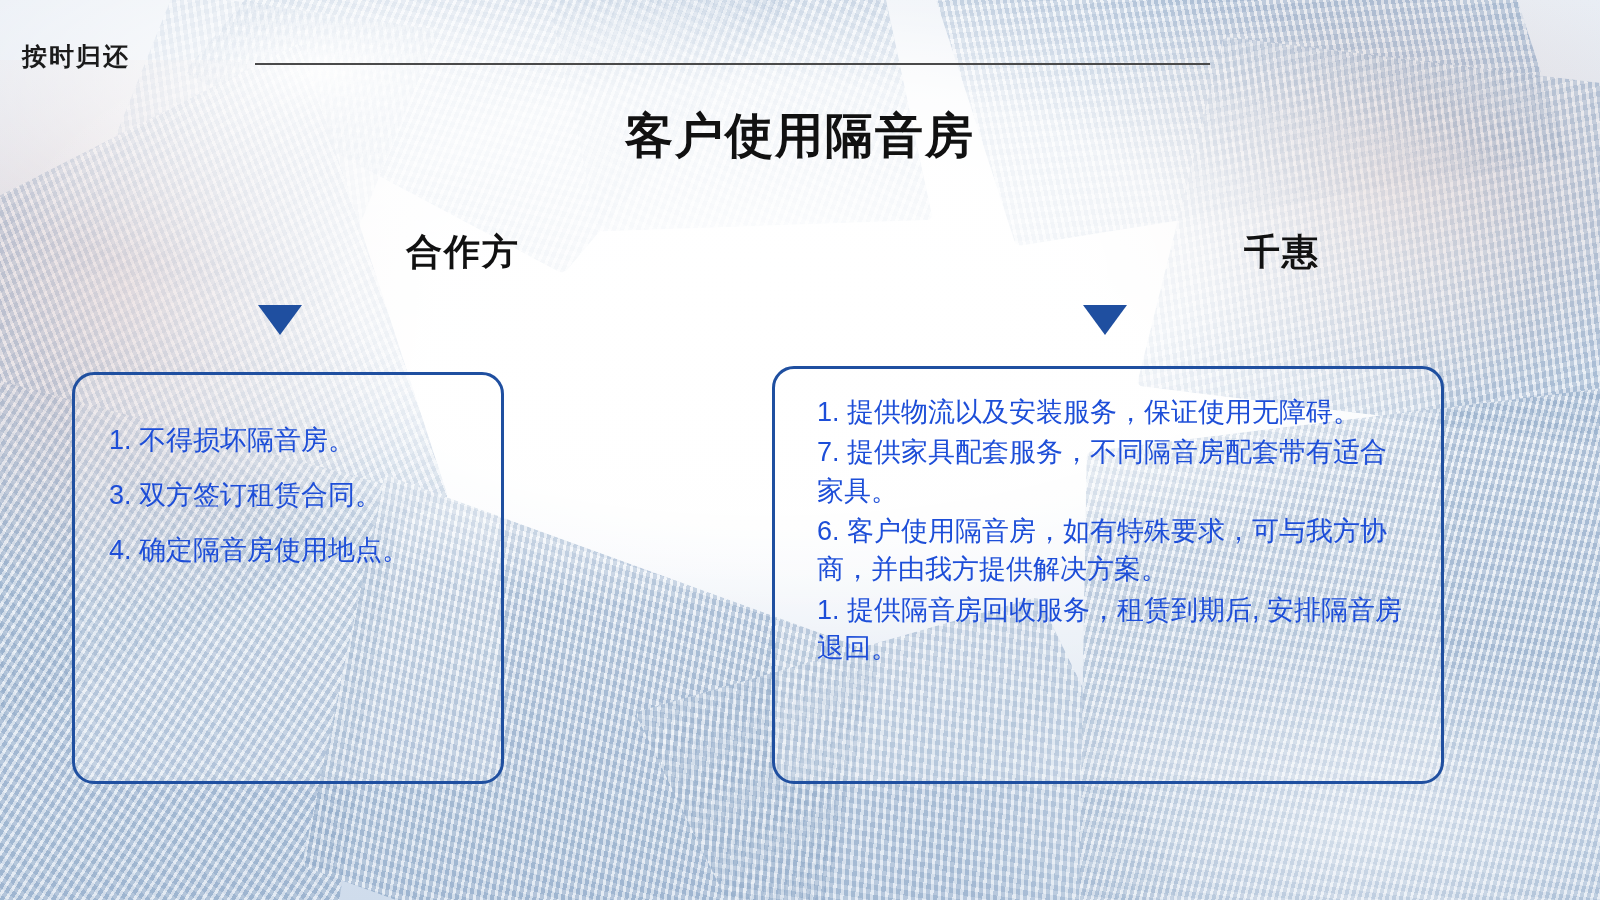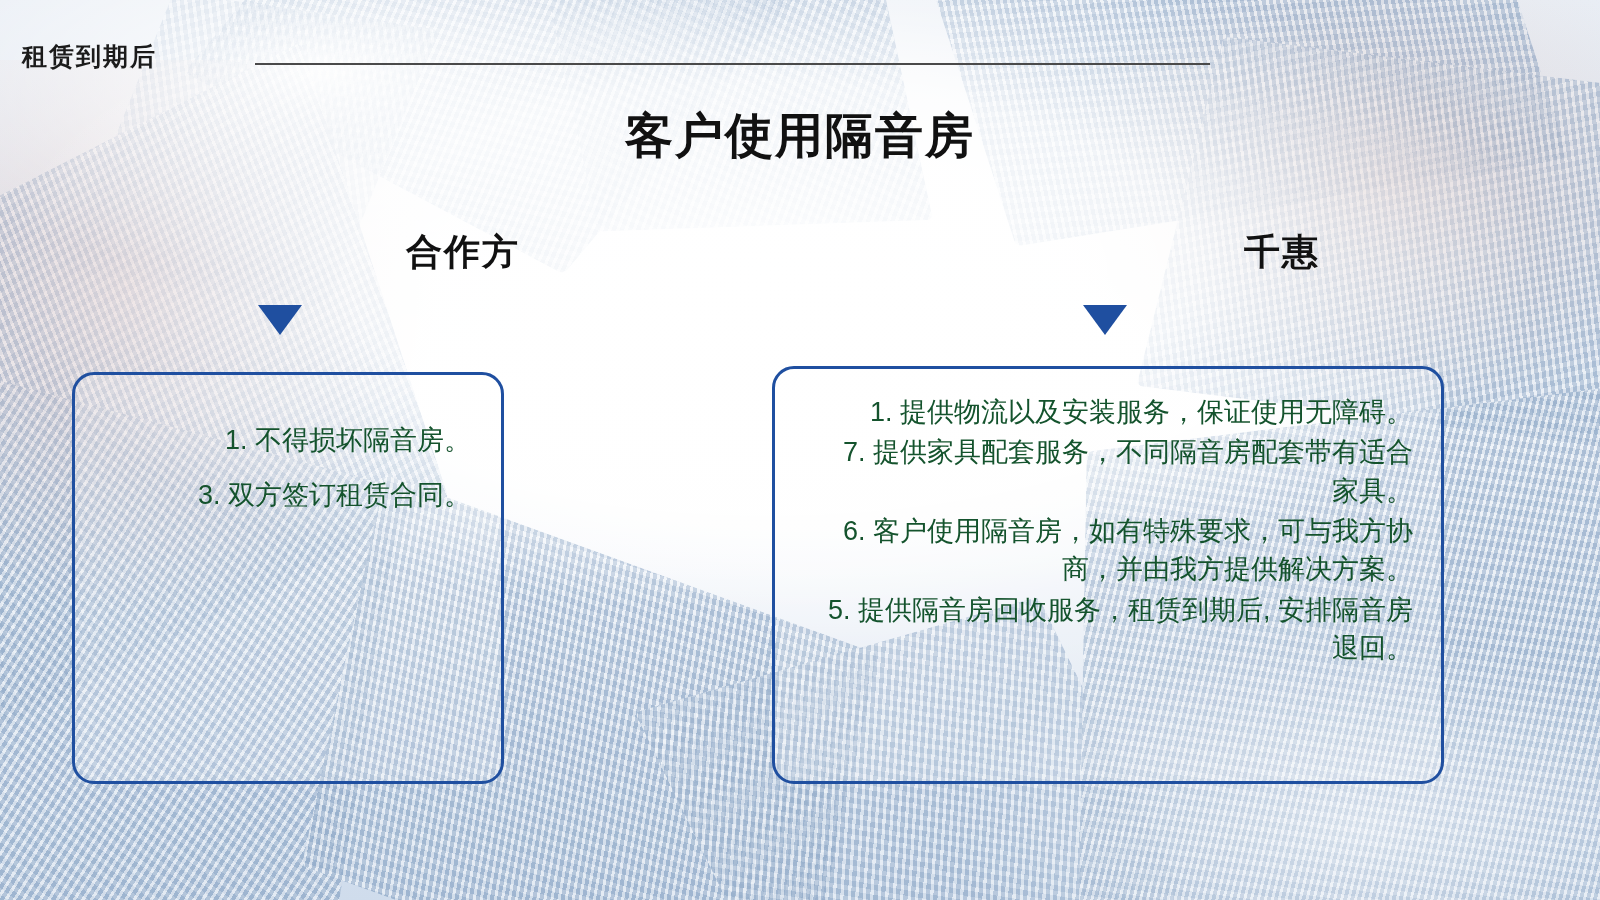--- a/index.html
+++ b/index.html
@@ -139,22 +139,21 @@
     width: 672px;
     height: 418px;
     padding: 24px 28px 20px 30px;
   }
   .card ol {
     list-style: none;
     margin: 0;
     padding: 0;
   }
   .card li {
-    color: #14532d;
-    text-align: right;
+    color: #1d4ed8;
   }
   .card.left li {
     font-size: 27px;
     line-height: 1.0;
     margin-bottom: 28px;
     padding-left: 18px;
   }
   .card.right li {
     font-size: 27px;
     line-height: 1.42;
@@ -178,39 +177,40 @@
     <div class="bld b1"></div>
     <div class="bld b2"></div>
     <div class="bld b8"></div>
     <div class="bld b9"></div>
     <div class="bld b7"></div>
     <div class="bg-warm"></div>
     <div class="bg-warm2"></div>
     <div class="bg-veil"></div>
   </div>
 
-  <div class="kicker">租赁到期后</div>
+  <div class="kicker">按时归还</div>
   <div class="kicker-rule"></div>
   <div class="slide-title">客户使用隔音房</div>
 
   <div class="col-head left">合作方</div>
   <div class="arrow left"></div>
 
   <div class="card left">
     <ol>
       <li>1. 不得损坏隔音房。</li>
       <li>3. 双方签订租赁合同。</li>
+      <li>4. 确定隔音房使用地点。</li>
     </ol>
   </div>
 
   <div class="col-head right">千惠</div>
   <div class="arrow right"></div>
 
   <div class="card right">
     <ol>
       <li>1. 提供物流以及安装服务，保证使用无障碍。</li>
       <li>7. 提供家具配套服务，不同隔音房配套带有适合家具。</li>
       <li>6. 客户使用隔音房，如有特殊要求，可与我方协商，并由我方提供解决方案。</li>
-      <li>5. 提供隔音房回收服务，租赁到期后, 安排隔音房退回。</li>
+      <li>1. 提供隔音房回收服务，租赁到期后, 安排隔音房退回。</li>
     </ol>
   </div>
 
 </div>
 
 </body></html>

